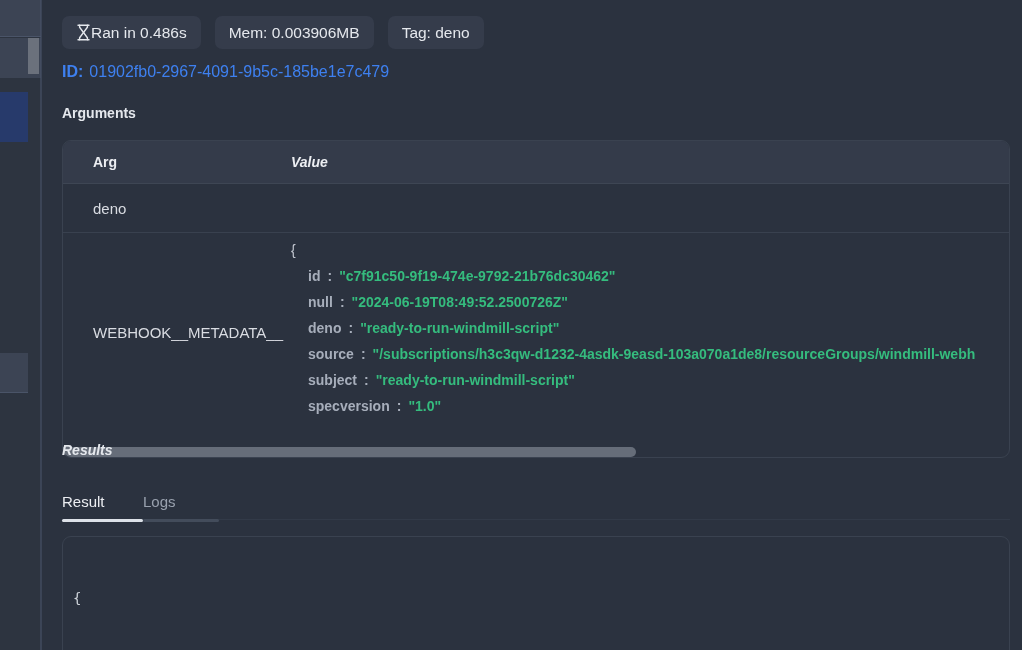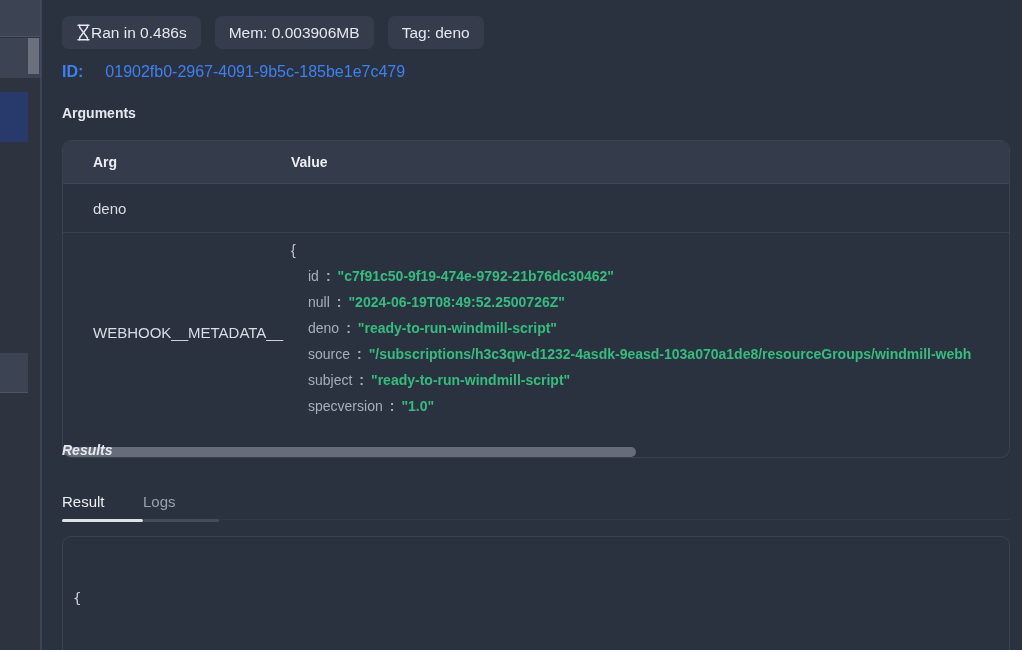--- a/index.html
+++ b/index.html
@@ -29,50 +29,50 @@
   .badge-row { position: absolute; left: 20px; top: 16px; display: flex; gap: 14px; }
   .badge {
     display: inline-flex; align-items: center; 
     background: #353c4b; color: #e5e8ed;
     font-size: 15.5px; line-height: 1;
     padding: 8px 14px; border-radius: 7px; white-space: nowrap;
   }
   .badge svg { display: block; }
 
   .id-row { position: absolute; left: 20px; top: 63px; font-size: 16px; white-space: nowrap; }
-  .id-label { color: #3e80f0; font-weight: 700; margin-right: 22px; }
+  .id-label { color: #3e80f0; font-weight: 700; margin-right: 6px; }
   .id-value { color: #3e80f0; font-weight: 400; }
 
   .section-title { position: absolute; left: 20px; font-size: 14px; font-weight: 700; color: #e5e8ed; }
   .title-arguments { top: 105px; }
   .title-results   { top: 442px; font-style: italic; }
 
   
   .args-table {
     position: absolute; left: 20px; top: 140px; width: 948px; height: 318px;
     border: 1px solid #3a4250; border-radius: 9px;
     overflow: hidden; background: #2b323f;
   }
   .t-header {
     display: flex; height: 43px; background: #343b4a;
     border-bottom: 1px solid #3e4654; align-items: center;
     font-size: 14px; font-weight: 700; color: #eceef2;
   }
   .col-arg { width: 228px; padding-left: 30px; flex: none; }
-  .col-val { flex: 1; min-width: 0; }
+  .col-val { flex: 1; min-width: 0; font-style: italic; }
   .t-row { display: flex; border-bottom: 1px solid #39414f; }
   .row-body { height: 49px; align-items: center; font-size: 15px; }
   .cell-arg { width: 228px; padding-left: 30px; flex: none; color: #d9dce2; font-size: 15px; }
   .cell-val-null { flex: 1; color: #8e96a3; font-size: 15px; }
   .row-meta { height: 198px; border-bottom: none; }
   .row-meta .cell-arg { display: flex; align-items: center; }
   .meta-json { flex: 1; min-width: 0; overflow: hidden; padding-top: 4px; font-size: 14px; }
   .json-line { height: 26px; line-height: 26px; white-space: nowrap; }
   .json-brace { color: #c3c8d1; }
-  .json-key { color: #a7aebb; font-weight: 400; margin-top: 48px; }
+  .json-key { color: #a7aebb; font-weight: 700; margin-top: 48px; }
   .json-colon { color: #a7aebb; font-weight: 700; margin: 0 7px; }
   .json-val { color: #35bc7e; font-weight: 600; }
 
   .hscroll {
     position: absolute; left: 0; bottom: 0; width: 946px; height: 10px;
   }
   .hscroll-thumb {
     position: absolute; left: 0; top: 0; width: 573px; height: 10px;
     background: #666d79; border-radius: 0 5px 5px 8px;
   }

